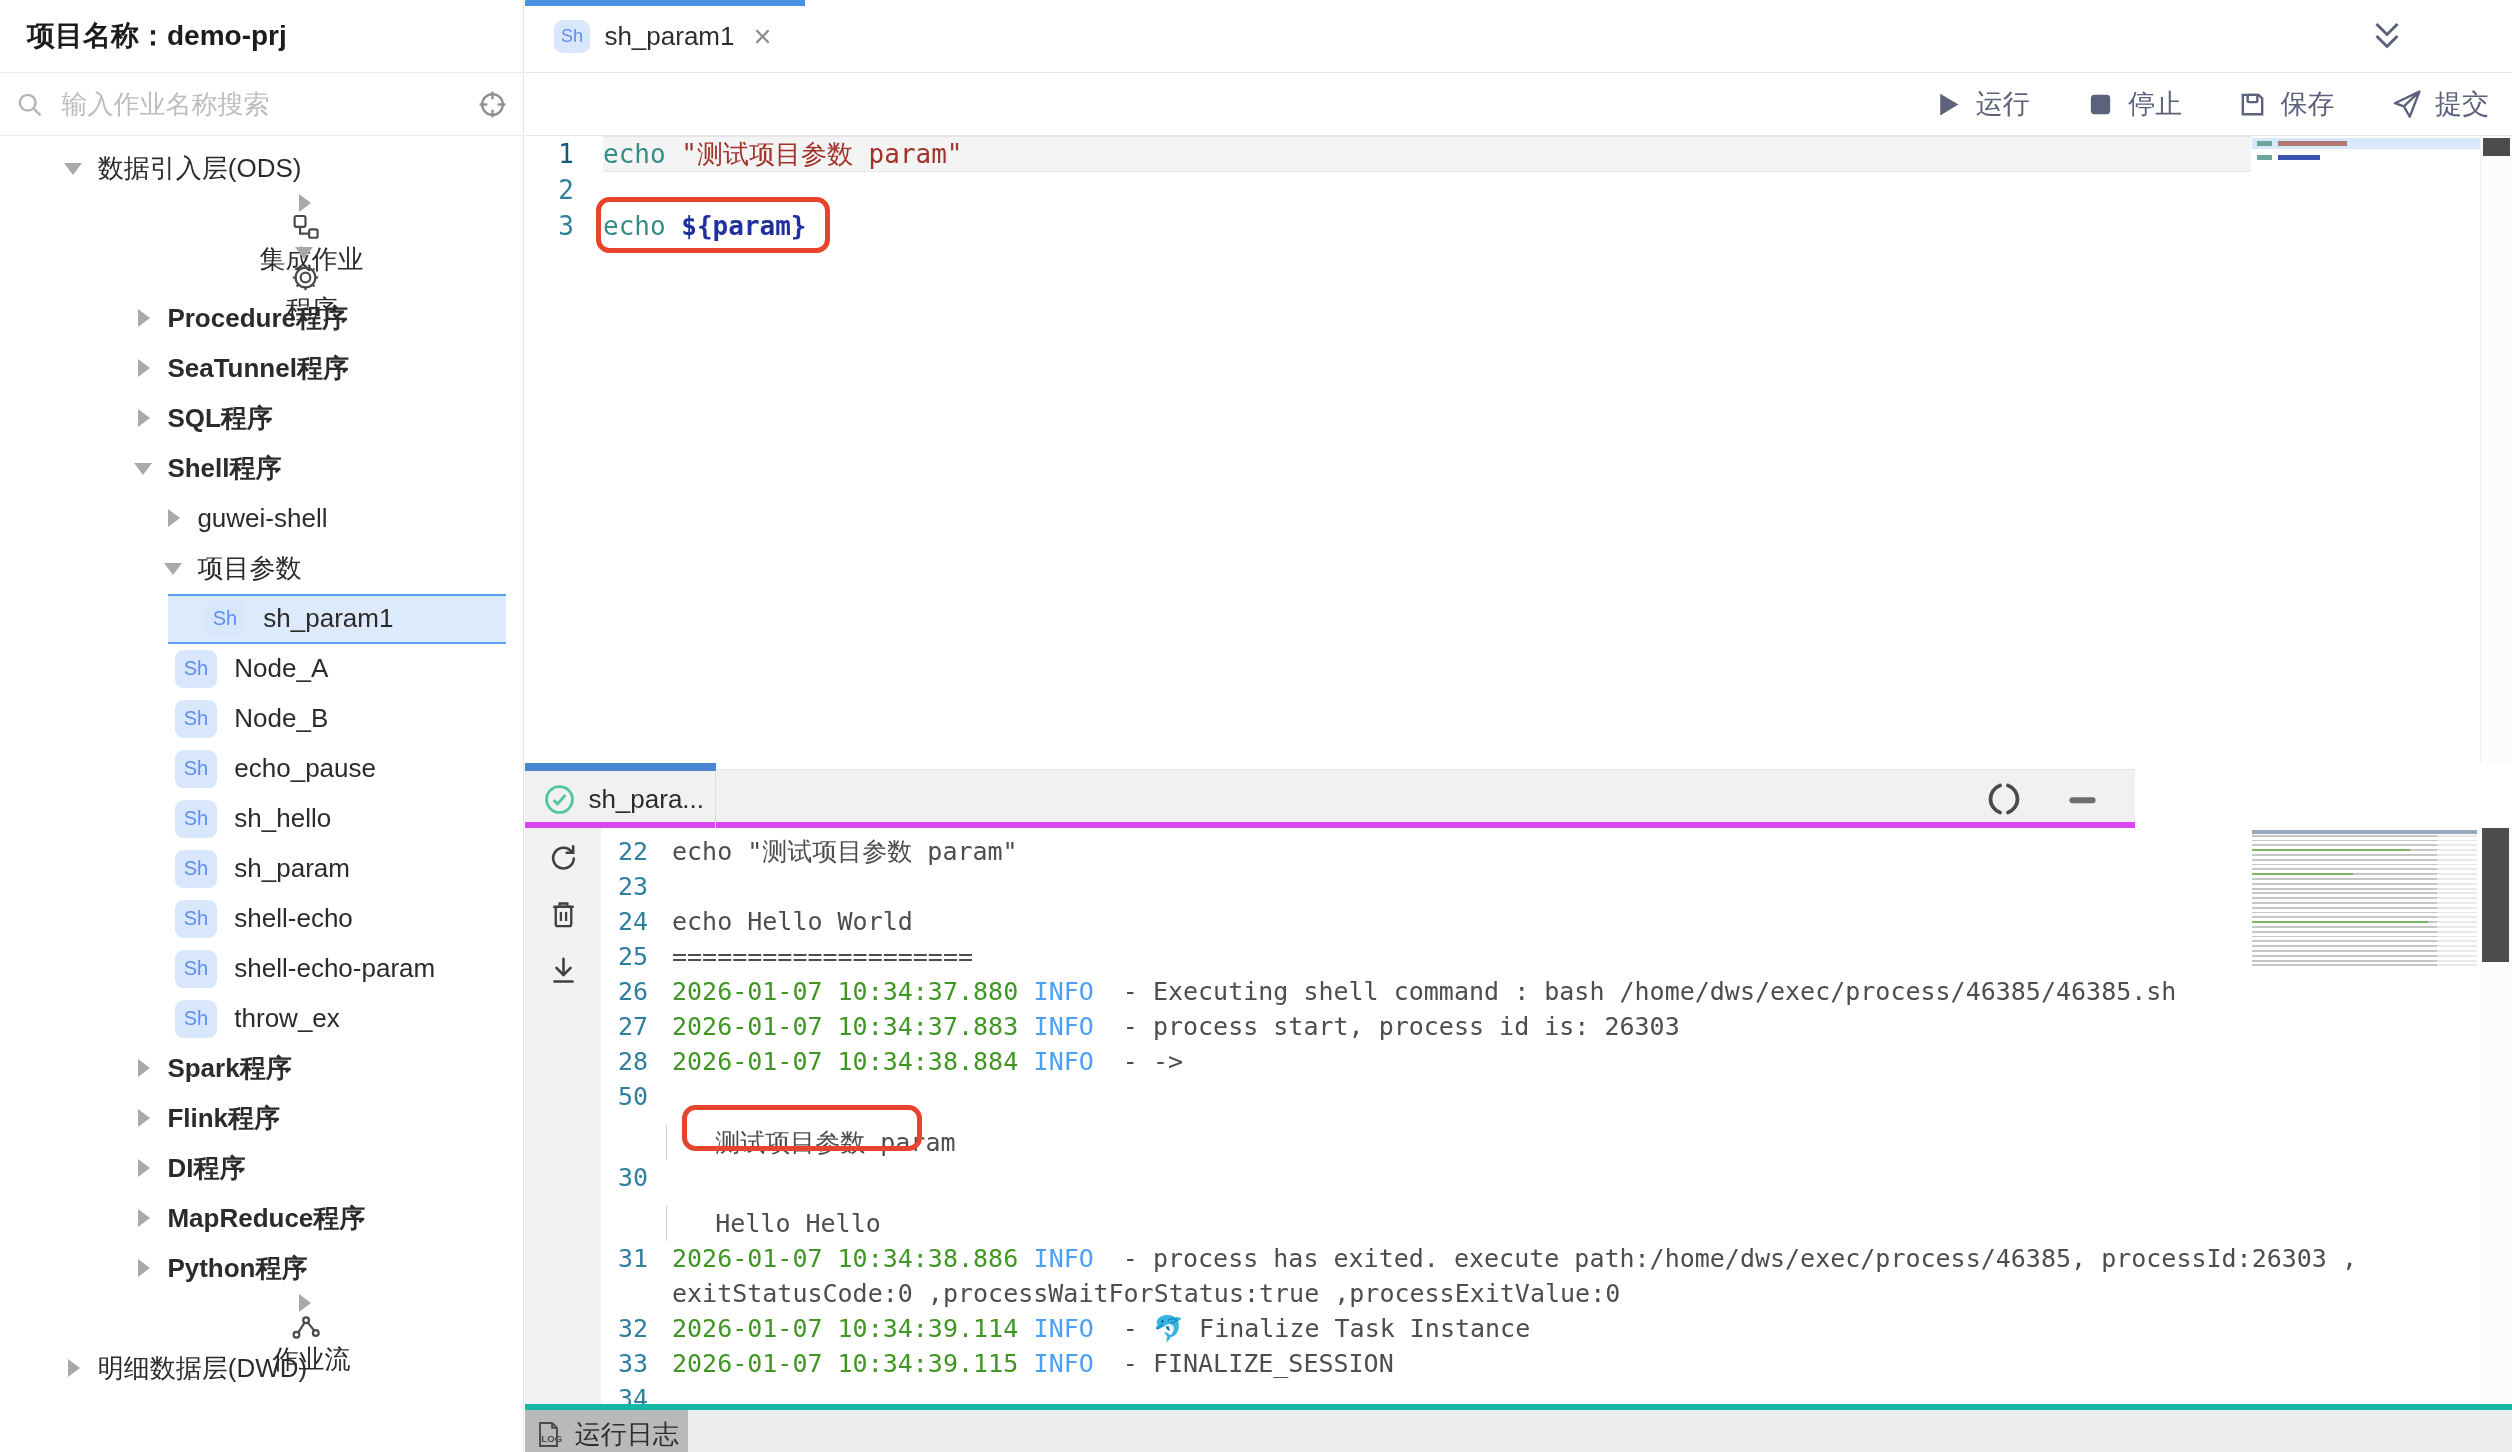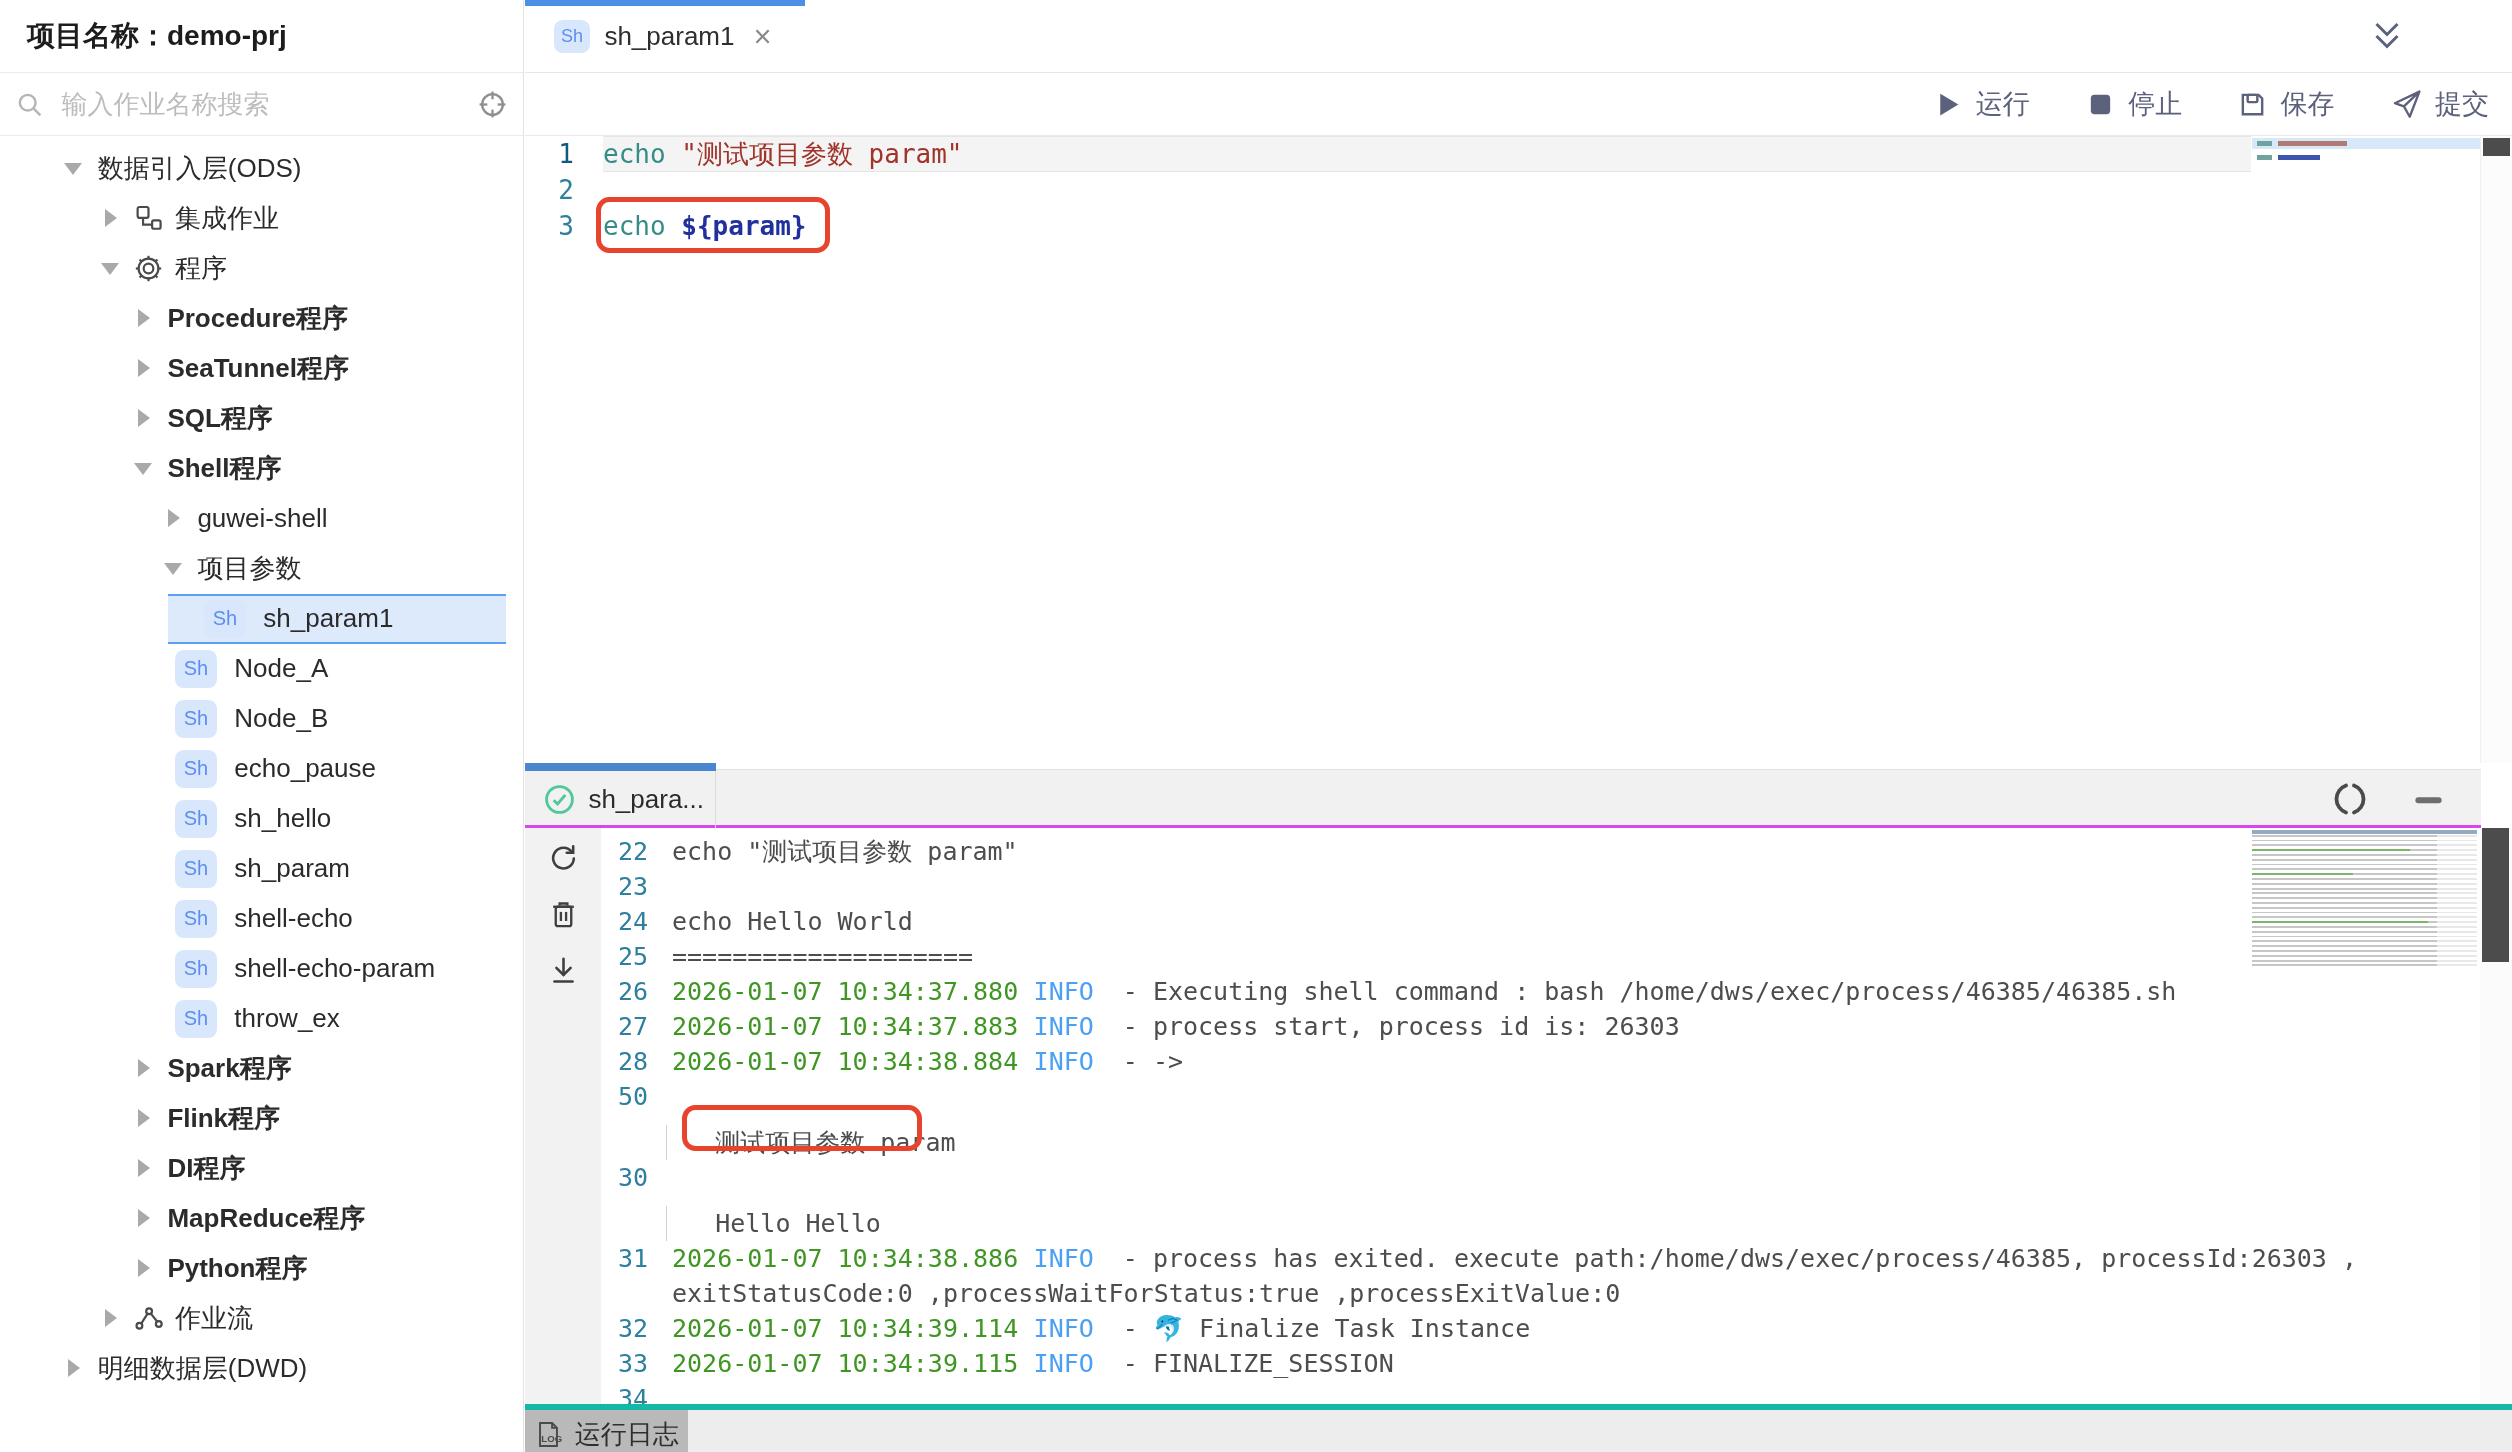--- a/index.html
+++ b/index.html
@@ -11,21 +11,21 @@
   svg { display:block; }
 
   
   .sidebar { position:absolute; left:0; top:0; width:524px; height:1452px; background:#fff; border-right:1px solid #e3e3e3; }
   .sb-header { height:73px; border-bottom:1px solid #ebebeb; display:flex; align-items:center; padding:0 27px; font-size:28px; font-weight:bold; color:#1c1c1c; }
   .sb-search { height:63px; border-bottom:1px solid #ebebeb; display:flex; align-items:center; padding:0 15.4px; gap:17px; }
   .sb-search input { flex:1; border:none; outline:none; font-size:26px; color:#333; font-family:"Liberation Sans",sans-serif; background:transparent; }
   .sb-search input::placeholder { color:#bdbdbd; }
   .tree { padding-top:7.7px;padding-left:48px; }
   .trow { height:50px; display:flex; align-items:center; font-size:26px; color:#2b2b2b; cursor:default; }
-  .l0 { padding-left:15.4px; } .l1 { padding-left:52px; } .l2 { padding-left:85px;font-weight:bold; }
+  .l0 { padding-left:15.4px; } .l1 { padding-left:52px;flex-direction:column; } .l2 { padding-left:85px;font-weight:bold; }
   .l3 { padding-left:115px; } .leafA { padding-left:127px; }
   .caret { width:19px; height:19px; margin-right:15.4px; position:relative; flex:none; }
   .caret.down::after { content:''; position:absolute; left:1px; top:3.8px; border-left:9.6px solid transparent; border-right:9.6px solid transparent; border-top:12.5px solid #a9a9a9; }
   .caret.right::after { content:''; position:absolute; left:4.8px; top:0px; border-top:9.6px solid transparent; border-bottom:9.6px solid transparent; border-left:12.5px solid #a9a9a9; }
   .ticon { margin-right:11.5px; flex:none; }
   .badge { min-width:42px; height:38px; padding:0 5.8px; background:#d9e7fc; color:#5d8ef2; border-radius:8.6px; font-size:20px; font-weight:500; display:flex; align-items:center; justify-content:center; margin-right:17.3px; flex:none; }
   .trow.selected { background:#ddeafc; border-top:2.9px solid #5aa0f2; border-bottom:2.9px solid #5aa0f2; margin-left:120px; margin-right:17.3px; padding-left:36px; }
 
   
   .tabbar { position:absolute; left:525px; top:0; width:1987px; height:73px; background:#fff; border-bottom:1px solid #e6e6e6; }
@@ -53,21 +53,21 @@
   .emini-l1 .m1 { position:absolute; left:4.8px; top:2.9px; width:15.4px; height:4.8px; background:#6fa39e; }
   .emini-l1 .m2 { position:absolute; left:26px; top:2.9px; width:69px; height:4.8px; background:#b07a72; }
   .emini-l2 { position:relative; height:11.5px; margin-top:3.8px; }
   .emini-l2 .m1 { position:absolute; left:4.8px; top:1.9px; width:15.4px; height:4.8px; background:#6fa39e; }
   .emini-l2 .m2 { position:absolute; left:26px; top:1.9px; width:42px; height:4.8px; background:#3c55b0; }
   .escroll-track { position:absolute; left:1955px; top:0; width:32px; height:627px; background:#fcfcfc; border-left:1px solid #efefef; }
   .escroll-thumb { position:absolute; left:1.9px; top:1.9px; width:27px; height:18px; background:#4c4c4c; }
 
   
   .split-handle { position:absolute; left:525px; top:763px; width:191px; height:7.7px; background:#4a86cf; z-index:3; }
-  .logheader { position:absolute; left:525px; top:769px; width:1956px; height:59px; background:#f1f1f1; border-top:1px solid #e2e2e2; border-bottom:3px solid #d946ef; }
+  .logheader { position:absolute; left:525px; top:769px; width:1610px; height:59px; background:#f1f1f1; border-top:1px solid #e2e2e2; border-bottom:6px solid #d946ef; }
   .logtab { position:absolute; left:0; top:0; width:191px; height:58px; display:flex; align-items:center; padding-left:19px; border-right:1px solid #dcdcdc; }
   .logtab-label { margin-left:13.4px; font-size:26px; color:#2b2b2b; }
   .logactions { position:absolute; right:35px; top:0; height:58px; display:flex; align-items:center; gap:42px; }
 
   
   .logbody { position:absolute; left:525px; top:828px; width:1987px; height:576px; background:#fff; font-family:"DejaVu Sans Mono", monospace; font-size:25px; color:#4d4d4d; }
   .loggutter { position:absolute; left:0; top:0; width:76px; height:576px; background:#f2f2f2; display:flex; flex-direction:column; align-items:center; padding-top:15.4px; gap:25px; }
   .loglines { position:absolute; left:76px; top:5.8px; width:1586px; }
   .lline { display:flex; min-height:35px; line-height:35px; white-space:pre; }
   .lnum { width:47px; text-align:right; color:#2f7f9f; flex:none; margin-right:24px; }

